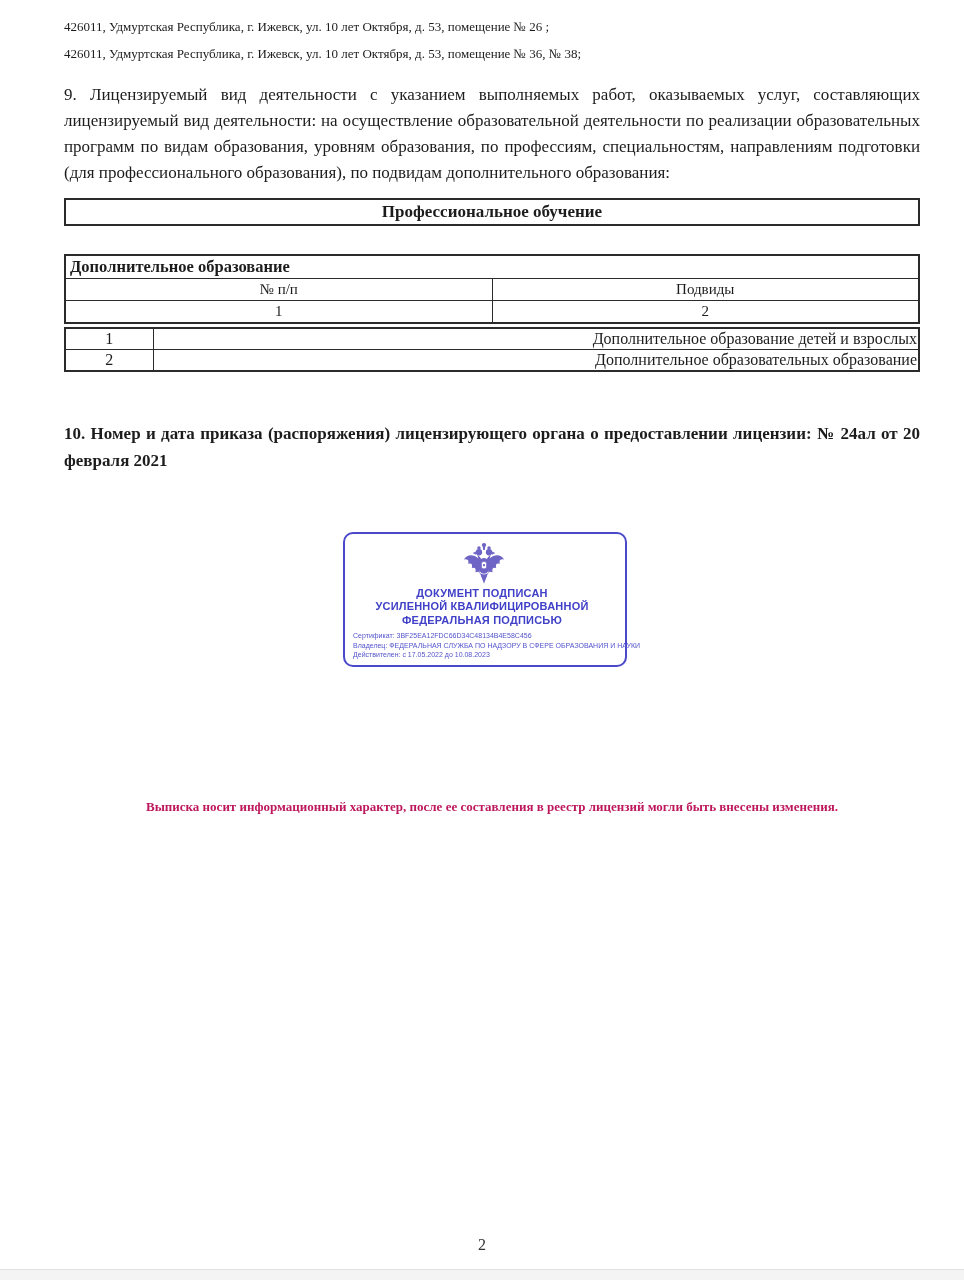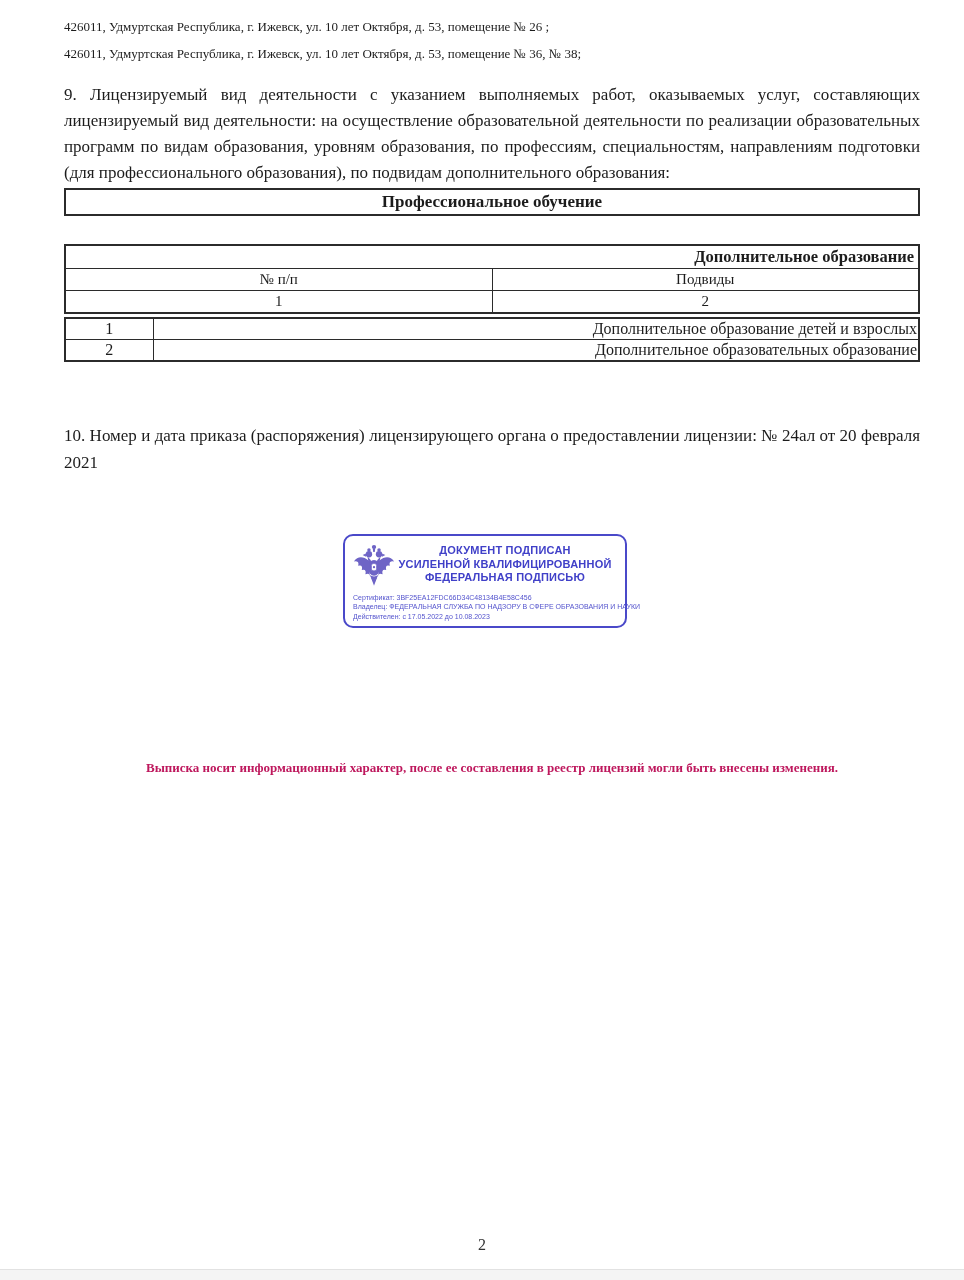--- a/index.html
+++ b/index.html
@@ -17,45 +17,45 @@
   .para { font-size: 17px; line-height: 27px; margin: 0; }
   .para-justify { text-align: justify; }
   .addr-line { font-size: 13px; line-height: 27px; }
 
   .sec9 { margin-top: 15px; line-height: 26px; }
 
   table { border-collapse: collapse; width: 856px; table-layout: fixed; }
   .tbl-outer { border: 2px solid #2b2b2b; }
   td, th { border: 1px solid #2b2b2b; font-weight: normal; }
 
-  .single-cell-table { margin-top: 2px; }
+  .single-cell-table { margin-top: 12px; }
   .single-cell-table td {
     text-align: center; font-weight: bold; font-size: 17px;
     padding: 2px 4px; height: 24px;
   }
 
   .edu-table { margin-top: 28px; }
   .edu-table td { font-size: 15px; padding: 1px 4px; height: 22px; }
-  .edu-title { text-align: right; font-weight: bold !important; font-size: 16.5px !important; }
+  .edu-title { text-align: left; font-weight: bold !important; font-size: 16.5px !important; }
   .col-num { width: 88px; text-align: center; }
   .col-name-center { text-align: center; }
   .col-name-left { text-align: right; padding-left: 7px !important; }
   .edu-table-b { margin-top: 3px; }
 
-  .sec10 { margin-top: 60px; }
+  .sec10 { margin-top: 48px; font-weight: bold; }
 
   .stamp-wrap { margin-top: 58px; margin-left: 279px; }
   .stamp {
     width: 284px;
     border: 2px solid #4a49c9;
     border-radius: 10px;
     padding: 5px 8px 5px 6px;
     background: #ffffff;
   }
-  .stamp-top { display: flex; align-items: center; }
+  .stamp-top { display: flex; align-items: center; flex-direction: column; }
   .stamp-eagle { width: 46px; height: 48px; flex: 0 0 46px; }
   .stamp-title {
     flex: 1; text-align: center;
     font-family: "Liberation Sans", sans-serif;
     font-weight: bold; font-size: 11px; line-height: 13.5px;
     color: #4040c8; letter-spacing: 0.2px;
     padding-right: 4px;
   }
   .stamp-lines {
     margin-top: 4px; padding-left: 2px;

